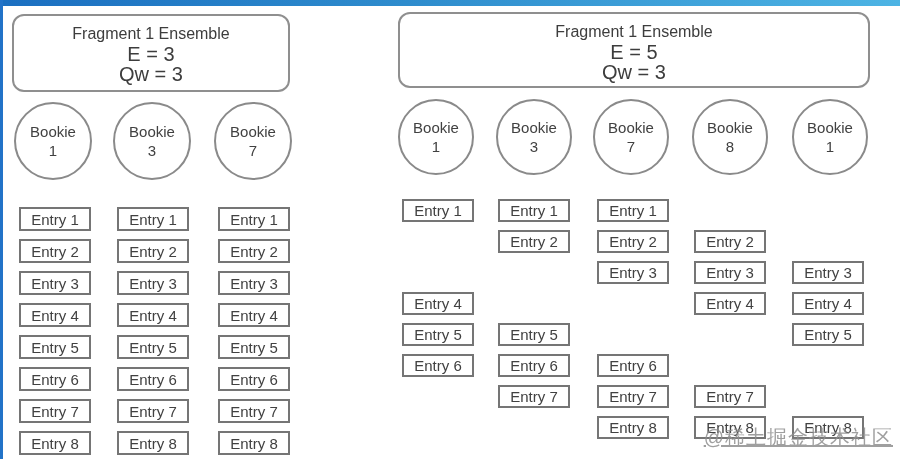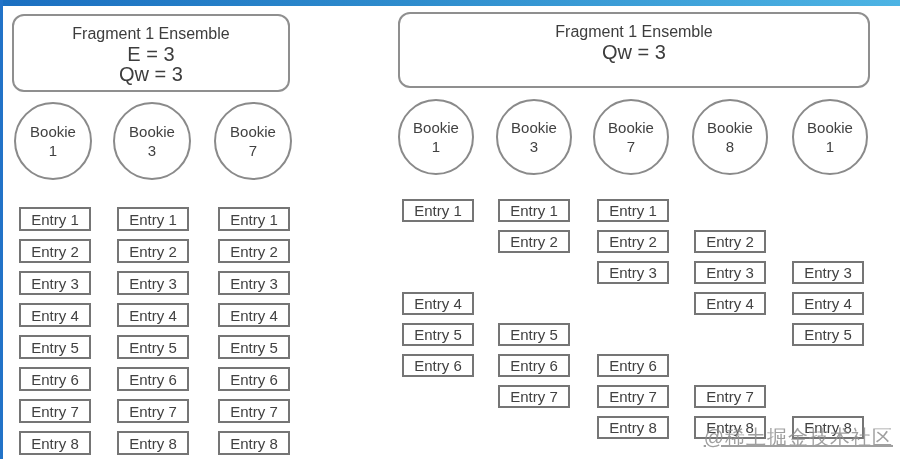--- a/index.html
+++ b/index.html
@@ -76,20 +76,21 @@
 <div class="left-edge"></div>
 
 <div class="header-box left">
   <div class="header-title">Fragment 1 Ensemble</div>
   <div class="header-line">E = 3</div>
   <div class="header-line">Qw = 3</div>
 </div>
 
 <div class="header-box right">
   <div class="header-title">Fragment 1 Ensemble</div>
+  <div class="header-line">E = 5</div>
   <div class="header-line">Qw = 3</div>
 </div>
 
 <div id="left-layer">
     <div class="bookie-circle" style="left: 14px; top: 102px; width: 78px; height: 78px;">
       <div class="bookie-name">Bookie</div>
       <div class="bookie-number">1</div>
     </div>
     <div class="bookie-circle" style="left: 113px; top: 102px; width: 78px; height: 78px;">
       <div class="bookie-name">Bookie</div>

